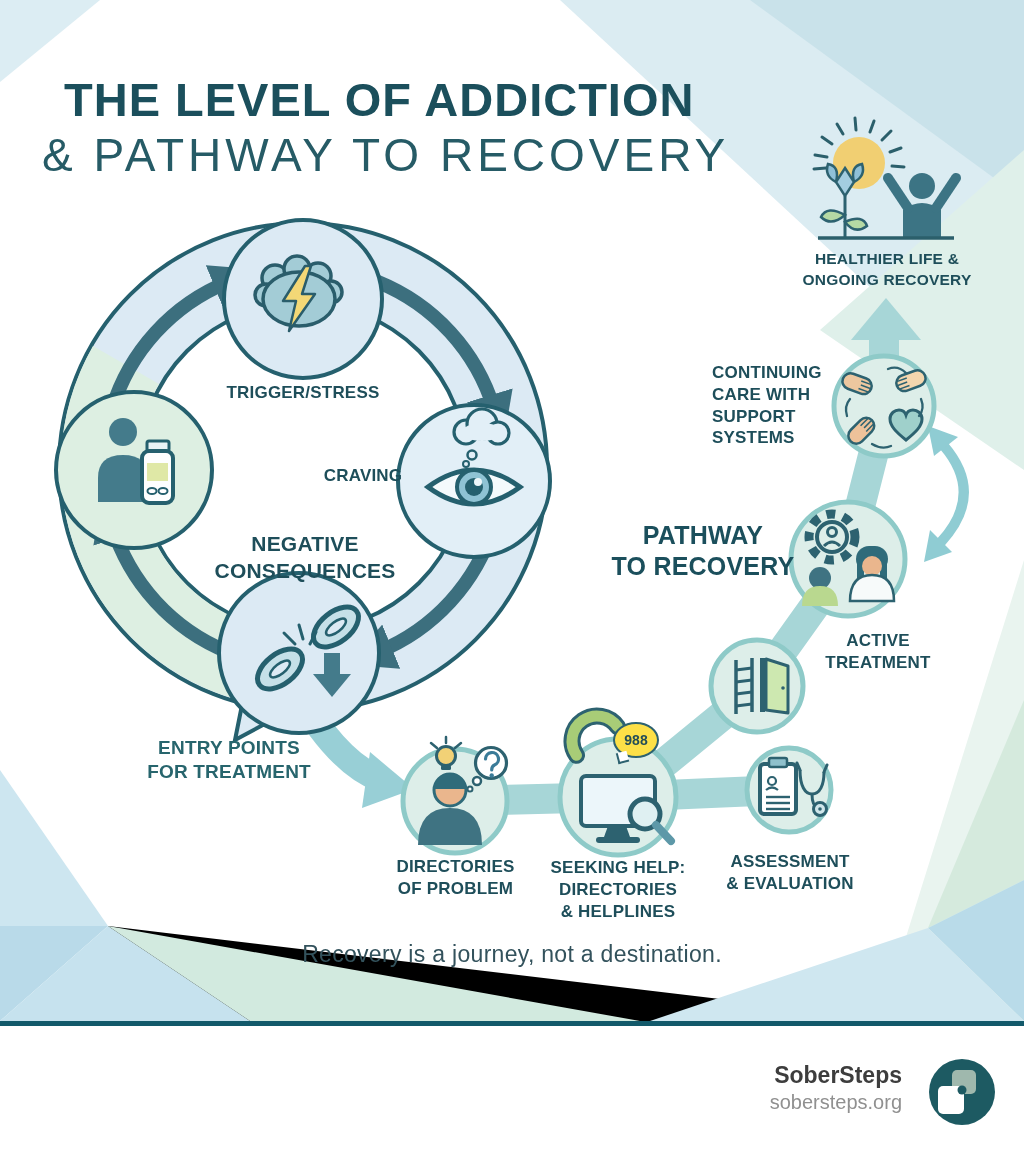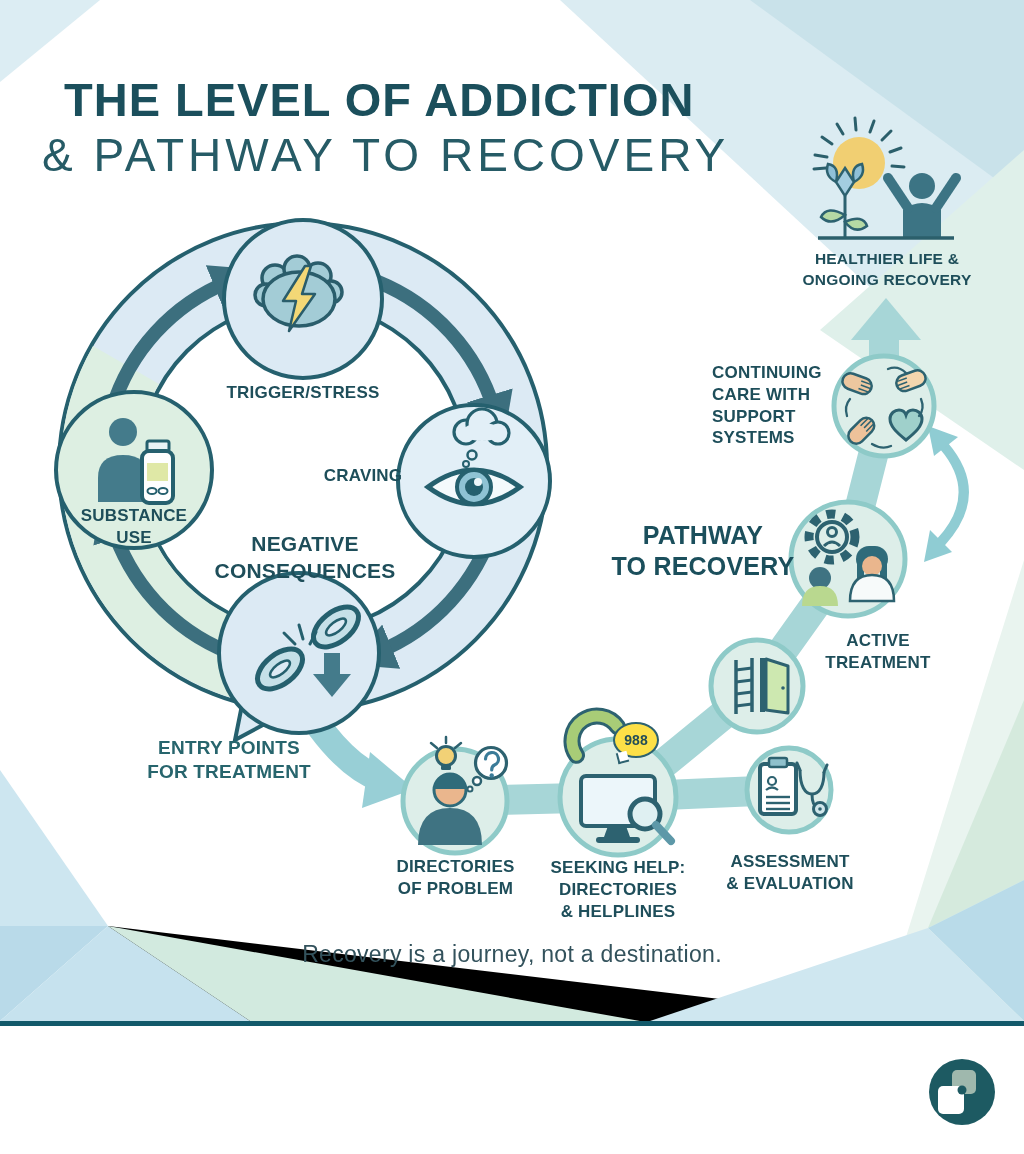--- a/index.html
+++ b/index.html
@@ -300,22 +300,20 @@
   <div class="lbl" id="title1">THE LEVEL OF ADDICTION</div>
   <div class="lbl" id="goal-label">HEALTHIER LIFE &amp;
 ONGOING RECOVERY</div>
 
   <div class="lbl" id="title2">&amp; PATHWAY TO RECOVERY</div>
 
   <div class="lbl" id="lbl-trigger">TRIGGER/STRESS</div>
   <div class="lbl" id="lbl-craving">CRAVING</div>
   <div class="lbl" id="lbl-negative">NEGATIVE
 CONSEQUENCES</div>
-  <div class="lbl" id="lbl-substance">SUBSTANCE
-USE</div>
 
   <div class="lbl" id="entry-label">ENTRY POINTS
 FOR TREATMENT</div>
 
   <div class="lbl" id="pathway-heading">PATHWAY
 TO RECOVERY</div>
 
   <div class="lbl" id="step-recognition">DIRECTORIES
 OF PROBLEM</div>
   <div class="lbl" id="step-seeking">SEEKING HELP:
@@ -329,14 +327,18 @@
 CARE WITH
 SUPPORT
 SYSTEMS</div>
 
   <div id="badge-988">988</div>
 
   <div class="lbl" id="quote">Recovery is a journey, not a destination.</div>
 
   <div id="divider"></div>
 
+  <div id="footer-text">
+    <div id="footer-brand">SoberSteps</div>
+    <div id="footer-url">sobersteps.org</div>
+  </div>
 
 </div>
 
 </body></html>

